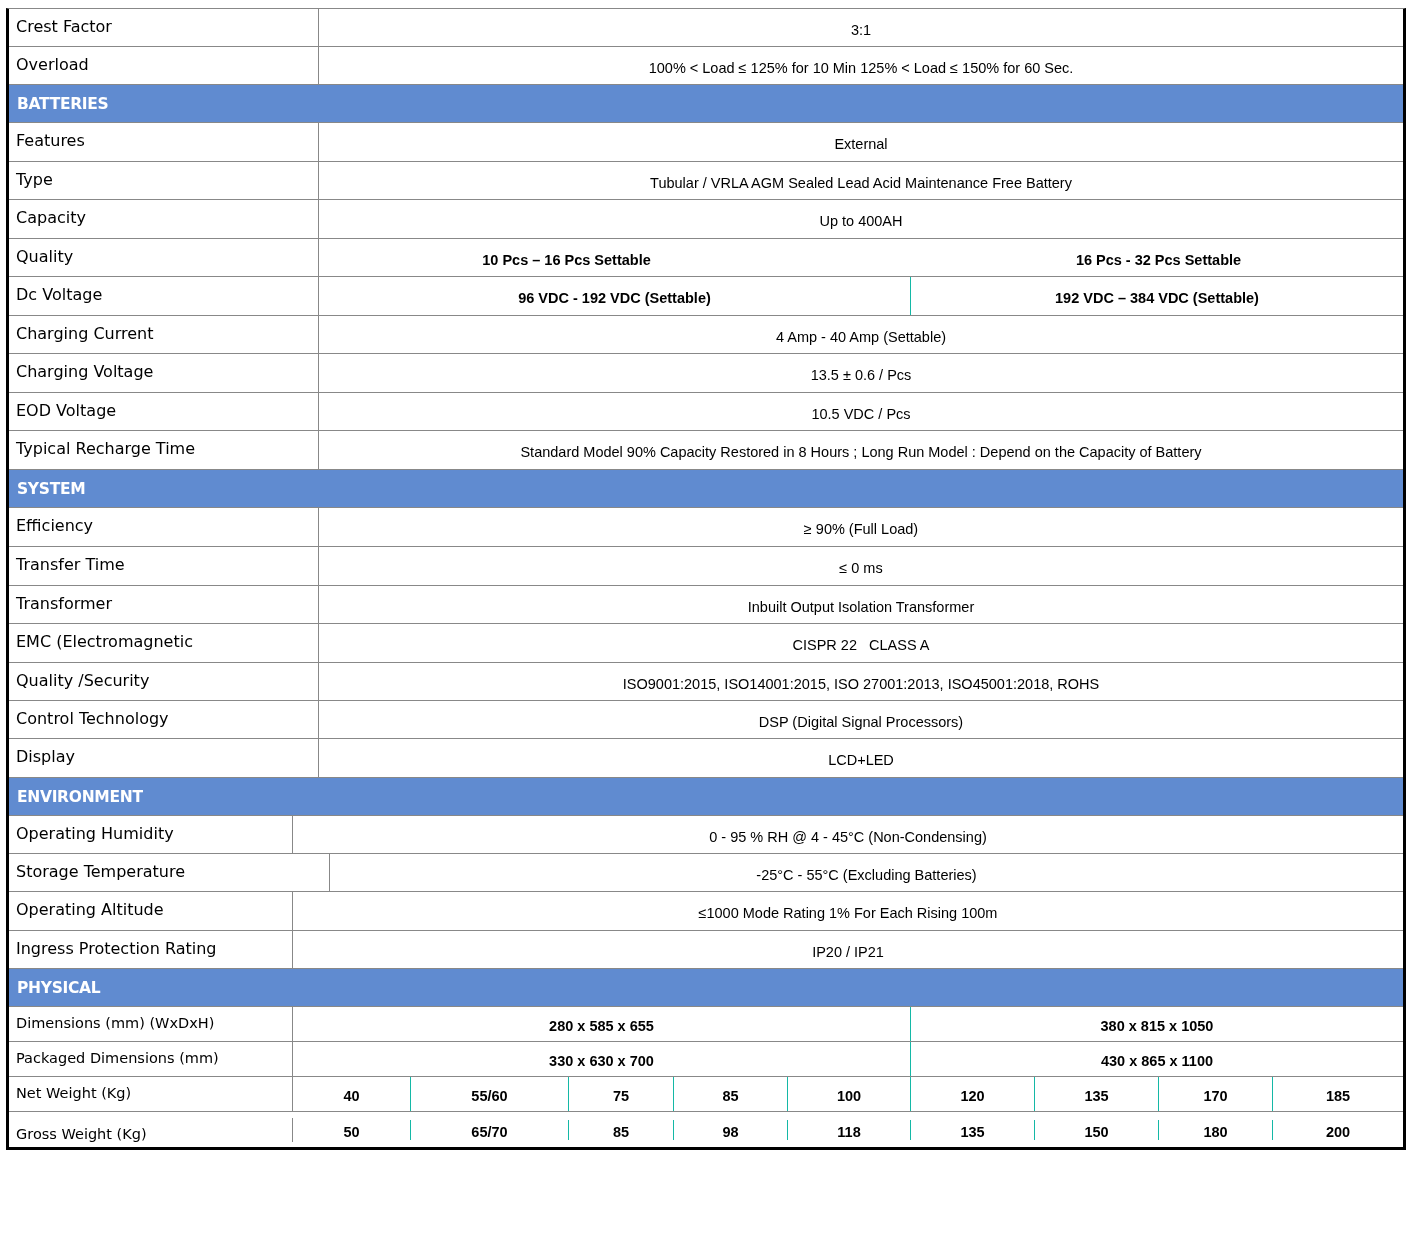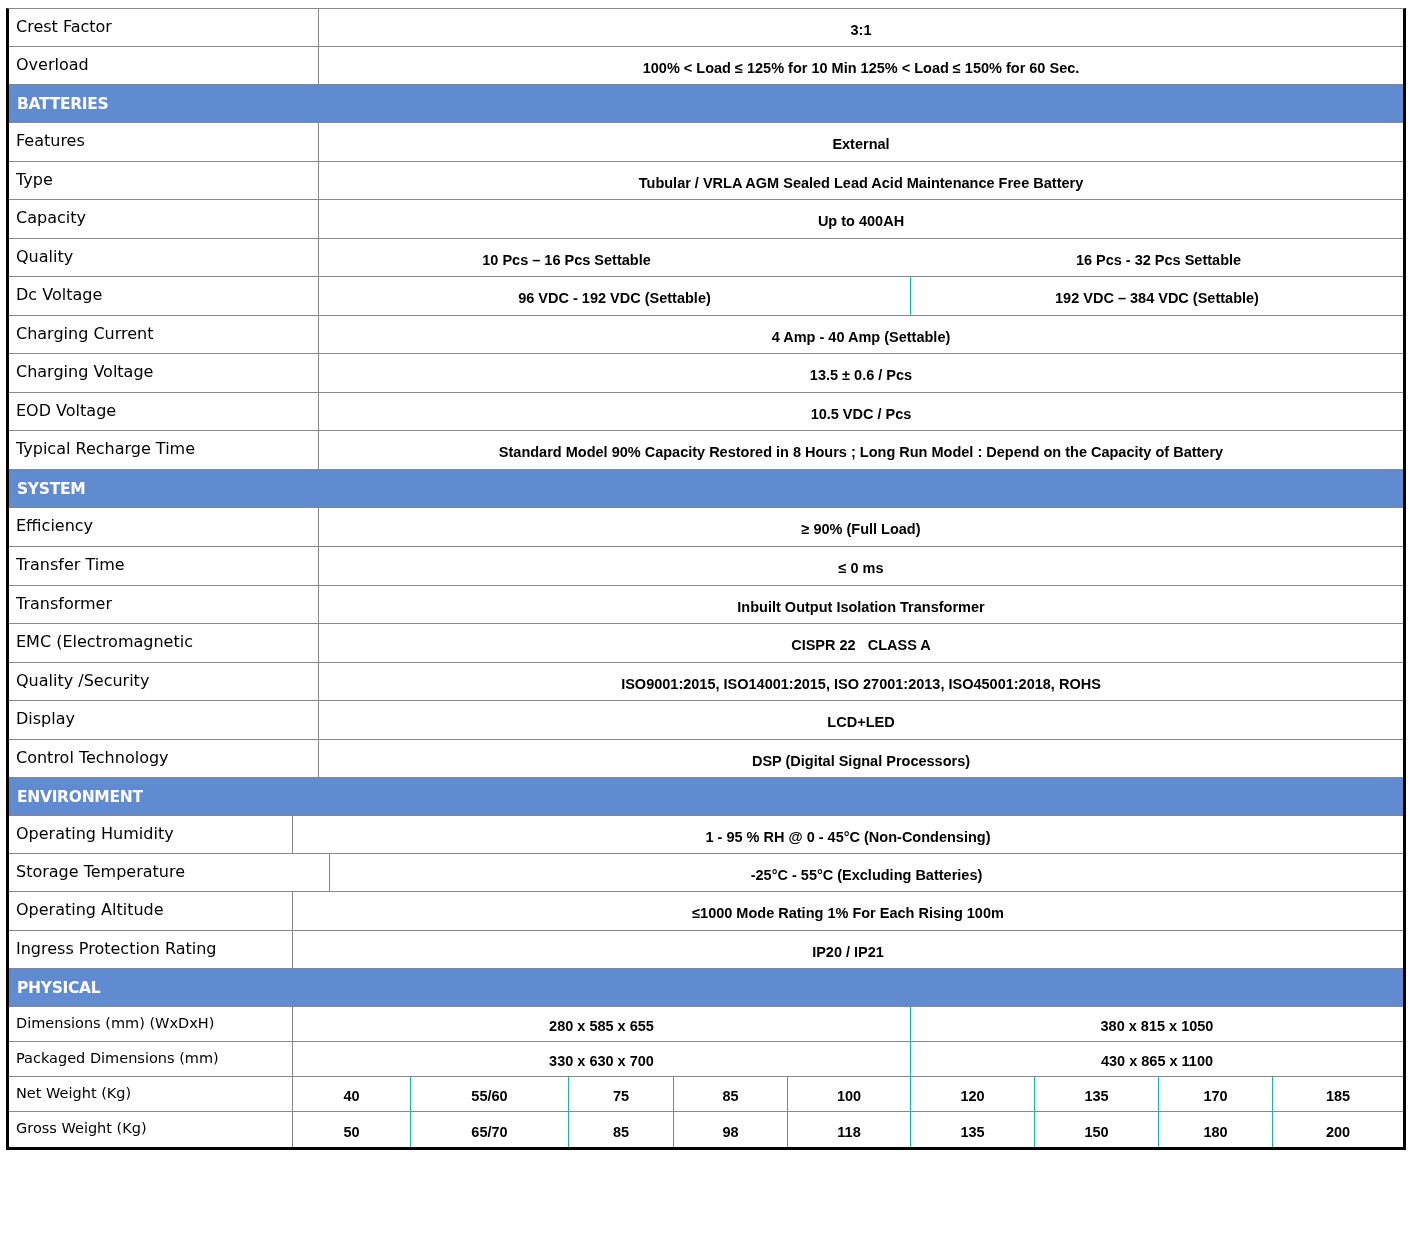--- a/index.html
+++ b/index.html
@@ -1,22 +1,22 @@
 <!DOCTYPE html>
 <html><head>
 <meta charset="utf-8">
 <style>
   html, body { margin: 0; padding: 0; background: #ffffff; }
   body { width: 1414px; height: 1246px; position: relative; overflow: hidden; font-family: "Liberation Sans", sans-serif; }
   .sheet { position: absolute; left: 6px; top: 8px; width: 1394px; border-left: 3px solid #000; border-right: 3px solid #000; border-bottom: 3px solid #000; border-top: 1px solid #888; }
   .row { position: relative; display: flex; border-bottom: 1px solid #888; box-sizing: border-box; }
-  .row:last-child { border-bottom: none; }
+  .row:last-child { border-bottom: none; align-items: center; }
   .label { font-family: "DejaVu Sans", sans-serif; font-size: 16px; color: #000; padding: 0 0 0 7px; box-sizing: border-box; display: flex; align-items: flex-start; padding-top: 8px; border-right: 1px solid #888; overflow: hidden; white-space: nowrap; }
   .label.small { font-size: 14.5px; }
-  .val { flex: 1; display: flex; align-items: center; justify-content: center; font-weight: bold; font-size: 14.5px; color: #000; padding-top: 4px; box-sizing: border-box; }
+  .val { flex: 1; display: flex; align-items: center; justify-content: center; font-weight: normal; font-size: 14.5px; color: #000; padding-top: 4px; box-sizing: border-box; }
   .cell { display: flex; align-items: center; justify-content: center; font-weight: bold; font-size: 14.5px; border-right: 1px solid #14b8a6; box-sizing: border-box; padding-top: 4px; }
   .cell:last-child { border-right: none; }
   .section { background: #608bd0; color: #fff; font-family: "DejaVu Sans", sans-serif; font-weight: bold; font-size: 15.5px; padding-left: 8px; display: flex; align-items: center; height: 38px; box-sizing: border-box; border-bottom: 1px solid #888; letter-spacing: -0.3px; }
 </style>
 </head>
 <body>
 
 <div class="sheet">
 
   <div class="row" style="height:38px">
@@ -83,33 +83,33 @@
   </div>
   <div class="row" style="height:39px">
     <div class="label" style="width:310px">EMC (Electromagnetic</div>
     <div class="val" style="white-space:pre">CISPR 22   CLASS A</div>
   </div>
   <div class="row" style="height:38px">
     <div class="label" style="width:310px">Quality /Security</div>
     <div class="val">ISO9001:2015, ISO14001:2015, ISO 27001:2013, ISO45001:2018, ROHS</div>
   </div>
 
+  <div class="row" style="height:38px">
+    <div class="label" style="width:310px">Control Technology</div>
+    <div class="val">DSP (Digital Signal Processors)</div>
+  </div>
   <div class="row" style="height:39px">
     <div class="label" style="width:310px">Display</div>
     <div class="val">LCD+LED</div>
-  </div>
-  <div class="row" style="height:38px">
-    <div class="label" style="width:310px">Control Technology</div>
-    <div class="val">DSP (Digital Signal Processors)</div>
   </div>
 
   <div class="section">ENVIRONMENT</div>
   <div class="row" style="height:38px">
     <div class="label" style="width:284px">Operating Humidity</div>
-    <div class="val">1 - 95 % RH @ 0 - 45°C (Non-Condensing)</div>
+    <div class="val">0 - 95 % RH @ 4 - 45°C (Non-Condensing)</div>
   </div>
   <div class="row" style="height:38px">
     <div class="label" style="width:321px">Storage Temperature</div>
     <div class="val">-25°C - 55°C (Excluding Batteries)</div>
   </div>
   <div class="row" style="height:39px">
     <div class="label" style="width:284px">Operating Altitude</div>
     <div class="val">≤1000 Mode Rating 1% For Each Rising 100m</div>
   </div>
   <div class="row" style="height:38px">

